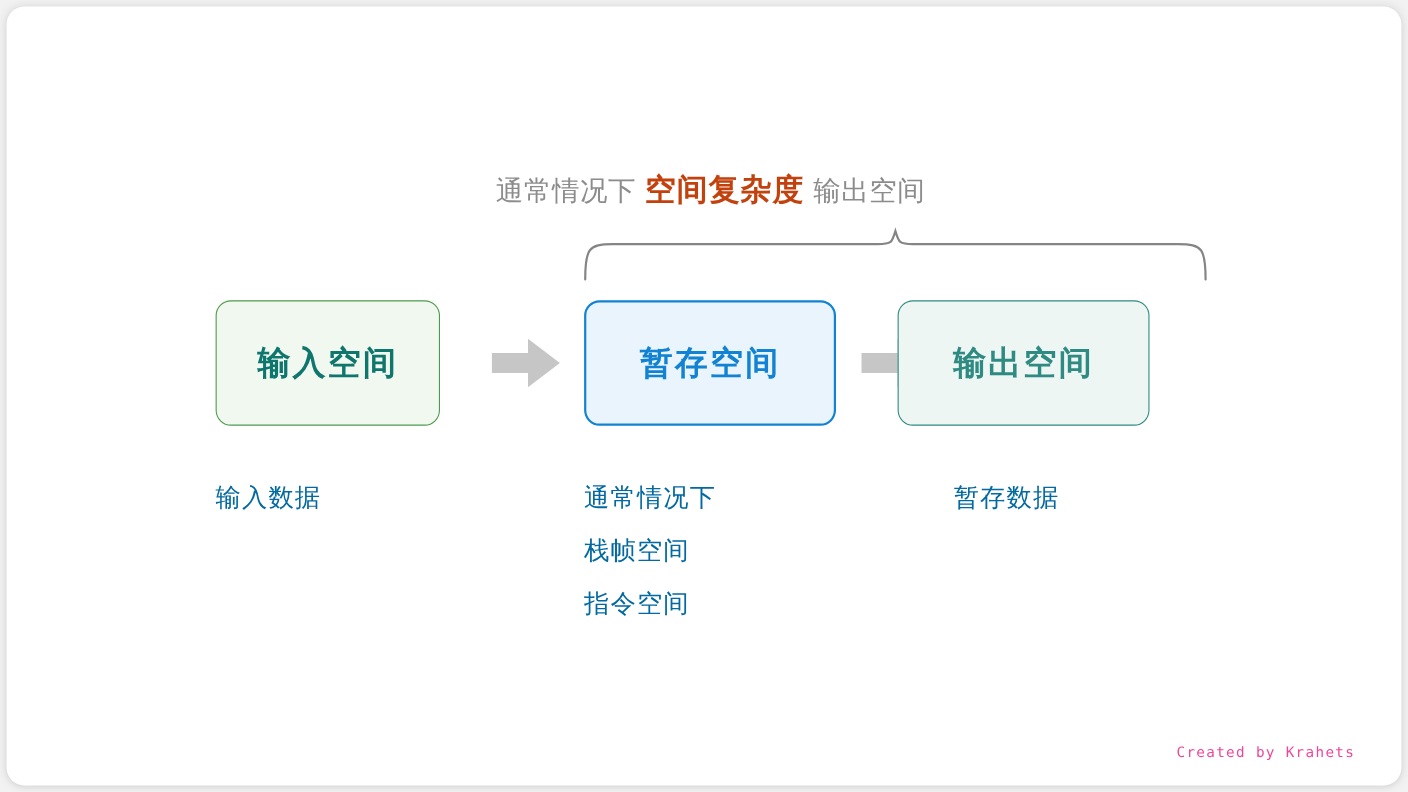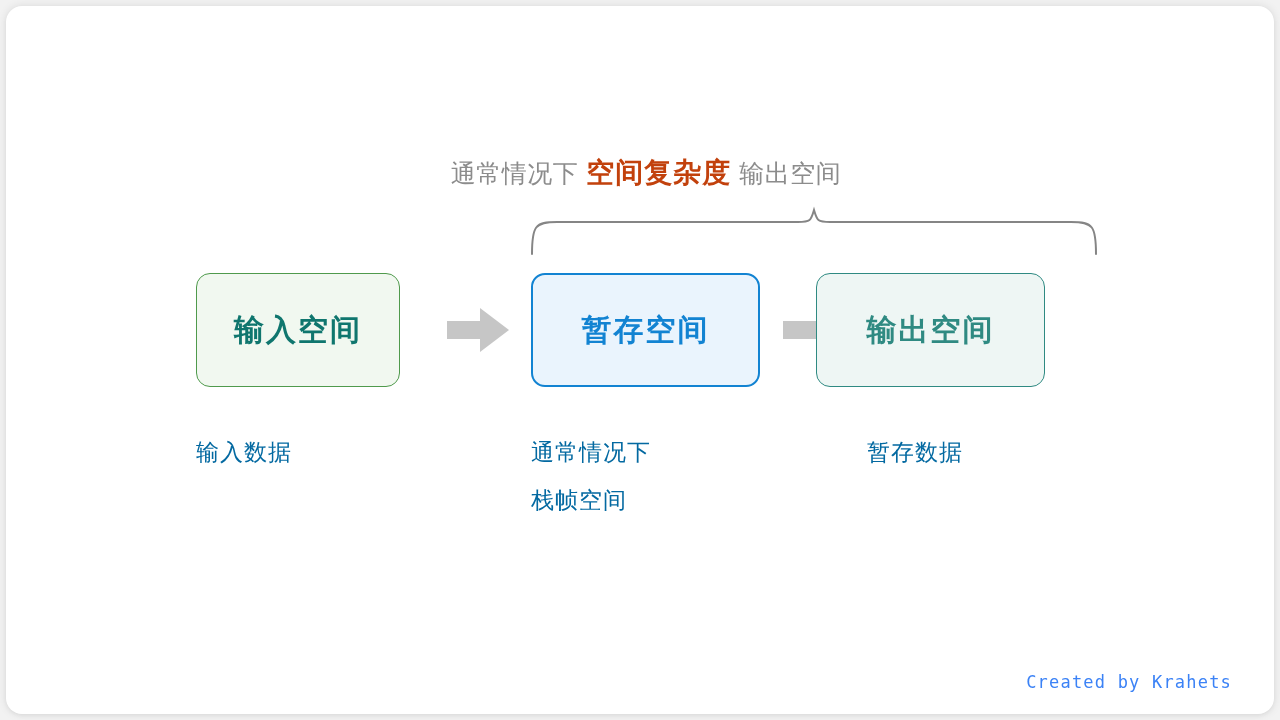--- a/index.html
+++ b/index.html
@@ -120,23 +120,23 @@
   #under-input  { left: 190px; width: 228px; }
   #under-temp   { left: 525px; width: 229px; }
   #under-output { left: 861px; width: 229px; }
 
   
   #signature {
     position: absolute;
     right: 42px;
     bottom: 22px;
     font-family: "DejaVu Sans Mono", "Liberation Mono", monospace;
-    font-size: 17px;
+    font-size: 13px;
     letter-spacing: 1.2px;
-    color: #3b82f6;
+    color: #ec4899;
   }
 </style>
 </head>
 <body>
 
 <div id="stage">
   <div id="card">
 
     <div class="caption">
       <span>通常情况下</span><span class="strong">空间复杂度</span><span>输出空间</span>
@@ -172,20 +172,21 @@
       <span>输出空间</span>
     </div>
 
     <div class="under" id="under-input">
       <div>输入数据</div>
     </div>
 
     <div class="under" id="under-temp">
       <div>通常情况下</div>
       <div>栈帧空间</div>
+      <div>指令空间</div>
     </div>
 
     <div class="under" id="under-output">
       <div>暂存数据</div>
     </div>
 
     <div id="signature">Created by Krahets</div>
 
   </div>
 </div>

